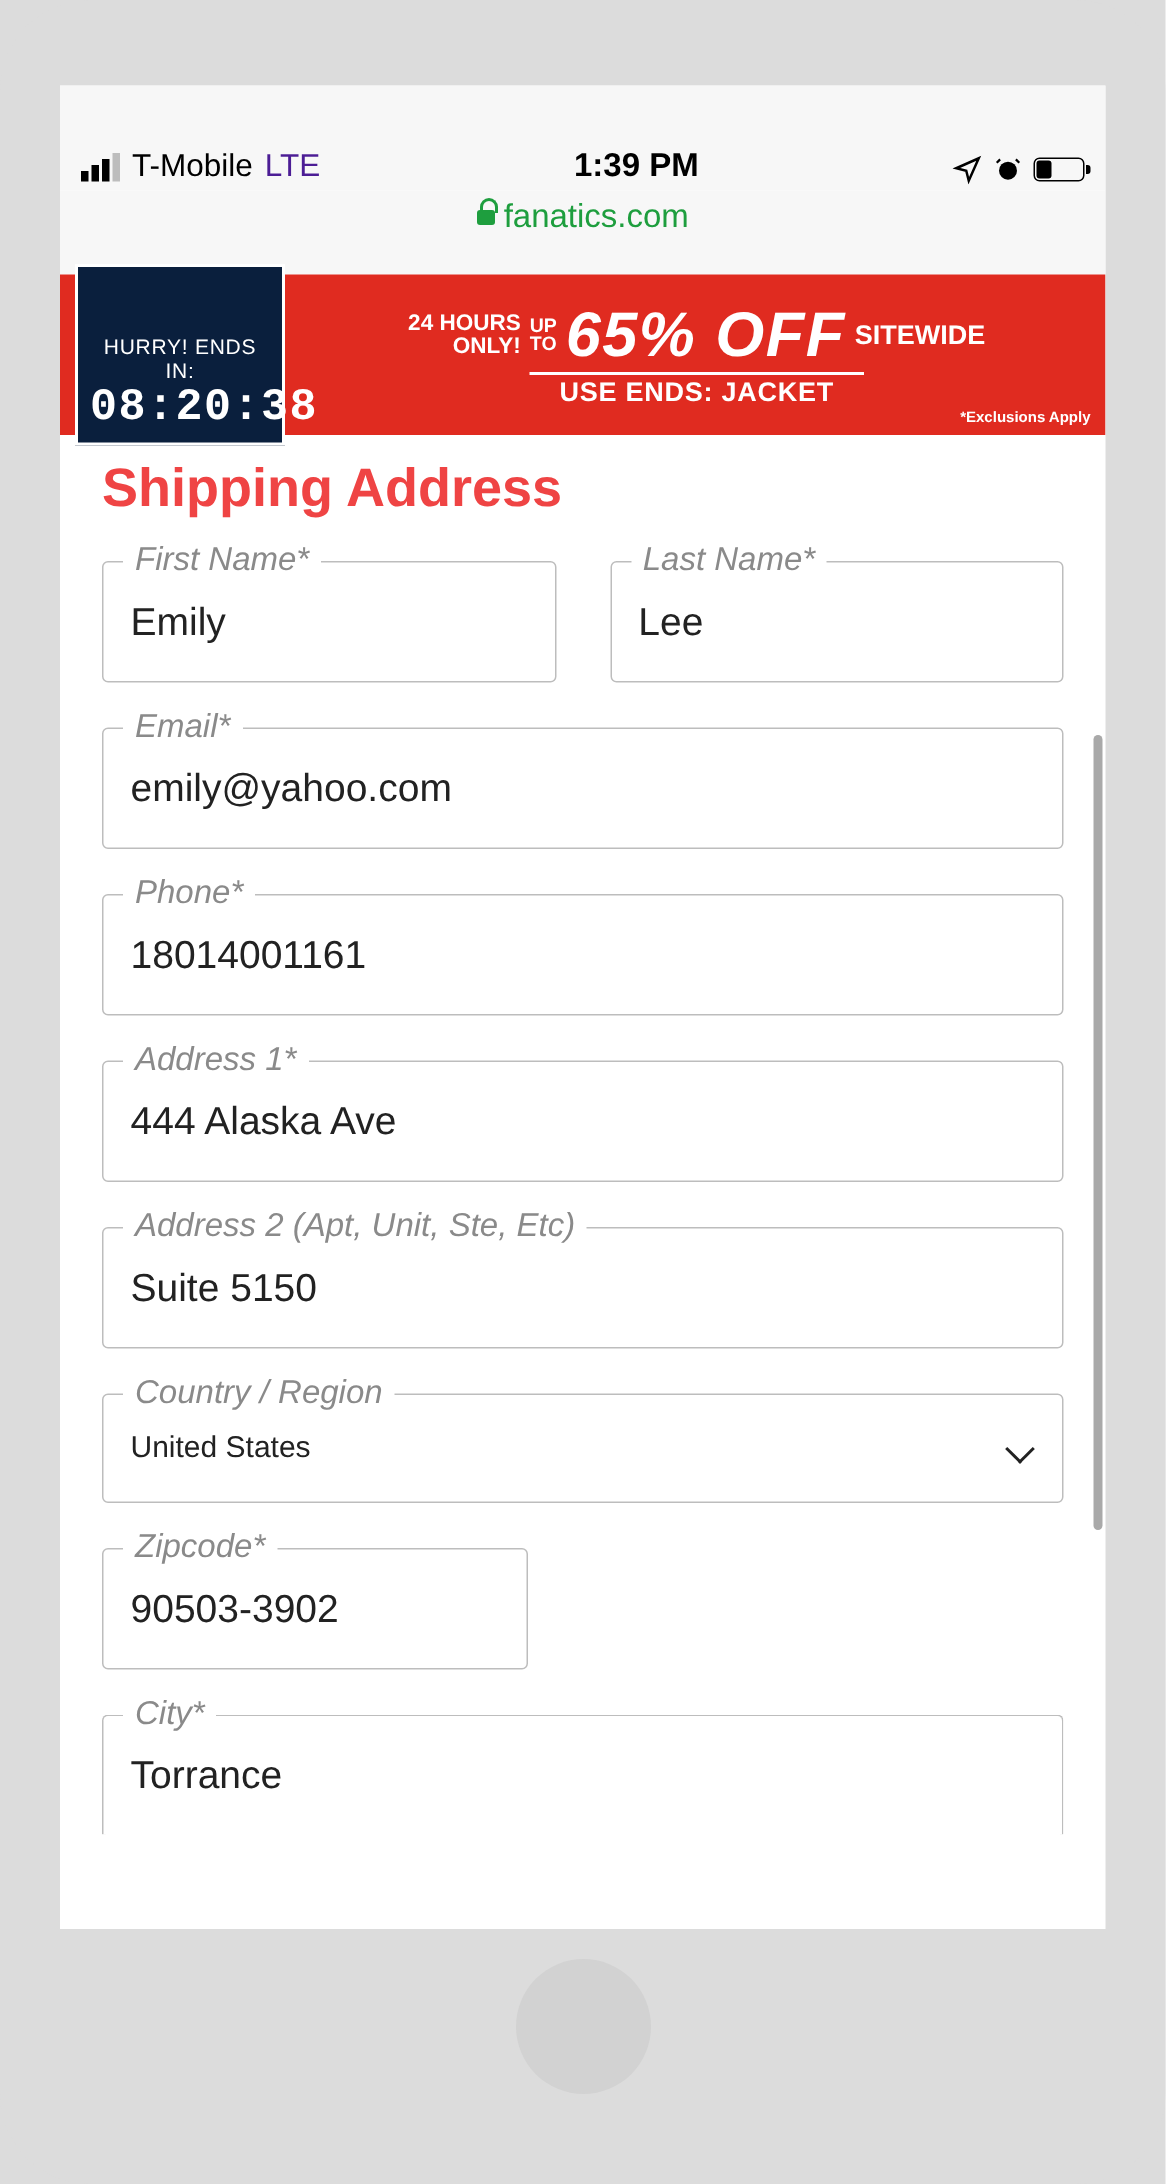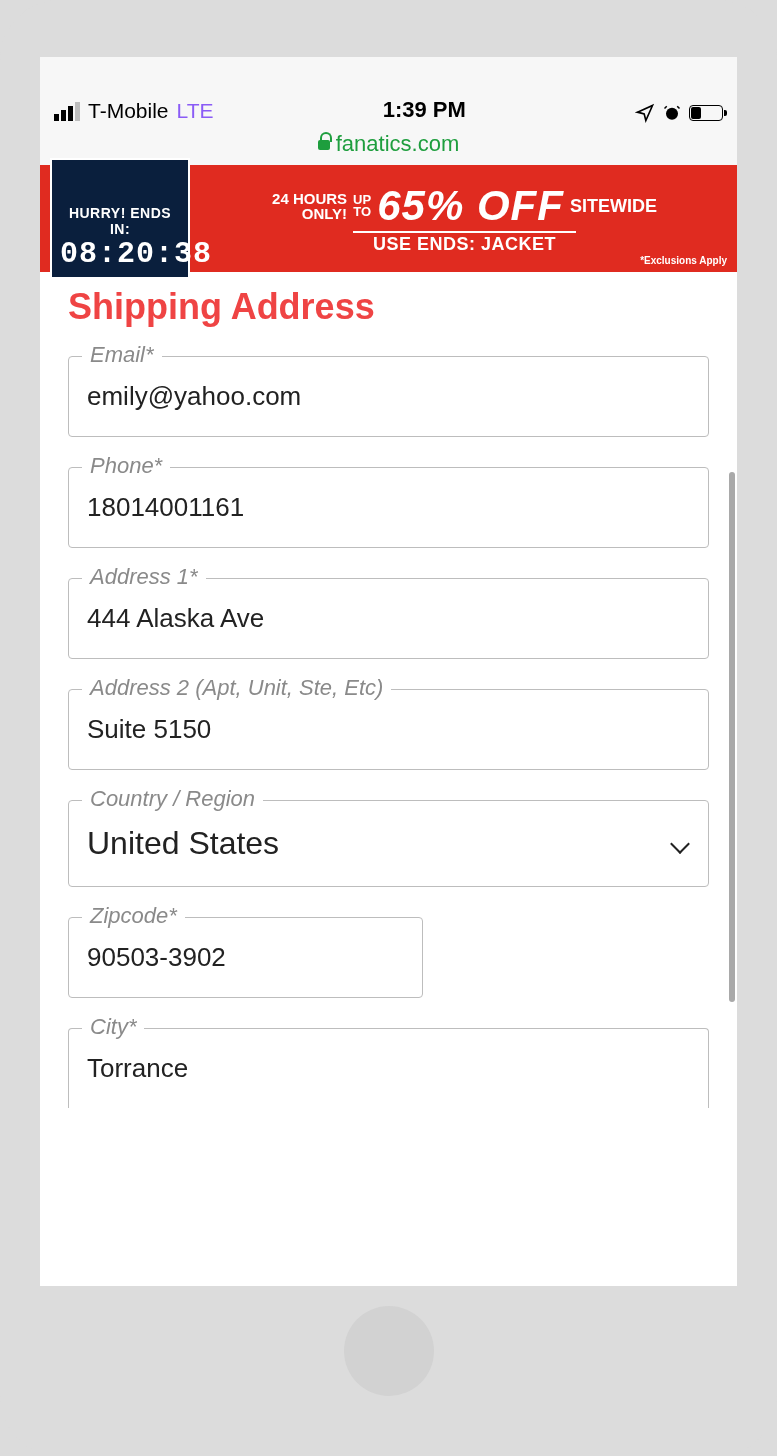--- a/index.html
+++ b/index.html
@@ -57,21 +57,21 @@
     width: 34px; height: 16px; border: 1.5px solid #000; border-radius: 4px; position: relative;
   }
   .battery::after {
     content:""; position:absolute; right:-5px; top:4px; width:3px; height:6px; background:#000; border-radius: 0 2px 2px 0;
   }
   .battery .fill { position:absolute; left:1px; top:1px; bottom:1px; width:10px; background:#000; border-radius:2px;}
   .url-bar {
     background:#f7f7f7;
     text-align:center;
     font-size:22px;
-    padding: 4px 0 8px;
+    padding: 4px 0 26px;
     color:#1e9e3e;
     display:flex;
     align-items:center;
     justify-content:center;
     gap:6px;
   }
   .lock {
     width:12px;height:14px;display:inline-block;position:relative;
   }
   .lock::before{
@@ -91,42 +91,42 @@
     gap:12px;
     position:relative;
   }
   .timer-box {
     background:#0a1f3d;
     border:2px solid #fff;
     padding:4px 8px 6px;
     text-align:center;
     width:140px;
   }
-  .timer-box .hurry { font-size:14px; letter-spacing:0.5px; font-weight:700;margin-top:41px;}
+  .timer-box .hurry { font-size:14px; letter-spacing:0.5px; font-weight:400;margin-top:41px;}
   .timer-box .time { font-size:30px; font-family: "Courier New", monospace; letter-spacing:1px; font-weight:600;}
   .promo-mid { flex:1; text-align:center; line-height:1;}
   .promo-top-row { display:flex; align-items:center; justify-content:center; gap:6px;}
   .hours24 { font-size:15px; font-weight:700; text-align:right; line-height:1;}
   .upto { font-size:13px; font-weight:700; line-height:0.9; text-align:center;}
   .pct { font-size:42px; font-weight:900; font-style:italic; letter-spacing:1px;}
   .sitewide { font-size:18px; font-weight:800;}
   .usecode { font-size:18px; font-weight:800; border-top:2px solid #fff; display:inline-block; padding-top:2px; margin-top:4px; letter-spacing:0.5px; padding-left:20px; padding-right:20px;}
   .excl { position:absolute; right:10px; bottom:6px; font-size:10px; font-weight:600;}
   
   .content {
     padding: 14px 28px 0 28px;
     position:relative;
     height: calc(100% - 70px - 40px - 107px);
     overflow:hidden;
   }
   .page-title { font-size:36px; font-weight:700; color:#ef4444; margin-bottom:28px;}
   .row { display:flex; gap:36px; }
   .field { position:relative; margin-bottom:30px; flex:1;}
   .field.half { flex:1; }
-  .field.zip { width: 355px; flex:none;}
+  .field.zip { width: 284px; flex:none;}
   .field label {
     position:absolute;
     top:-14px;
     left:14px;
     background:#fff;
     padding:0 8px;
     font-size:22px;
     color:#8a8a8a;
     font-style:italic;
     font-weight:400;
@@ -135,21 +135,21 @@
     width:100%;
     border:1.5px solid #bdbdbd;
     border-radius:4px;
     font-size:26px;
     padding: 24px 18px;
     color:#222;
     background:#fff;
     font-family: inherit;
   }
   .select { display:flex; align-items:center; justify-content:space-between; padding: 20px 22px 20px 22px;}
-  .select .value { font-size:32px; color:#222; }
+  .select .value { font-size:20px; color:#222; }
   .chevron {
     width:20px;height:20px;position:relative;
   }
   .chevron::before{
     content:"";position:absolute;left:3px;top:3px;width:12px;height:12px;border-right:2.5px solid #222;border-bottom:2.5px solid #222;transform:rotate(45deg);
   }
   .scroll-indicator {
     position:absolute;
     right:2px;
     top:200px;
@@ -178,21 +178,21 @@
 
     <div class="status-bar">
       <div class="status-left">
         <span class="signal">
           <span></span>
             <span></span>
             <span></span>
             <span></span>
         </span>
         <span>T-Mobile</span>
-        <span style="color:#8b5cf6;">LTE</span>
+        <span style="color:#4c1d95;">LTE</span>
       </div>
       <div class="status-center">1:39 PM</div>
       <div class="status-right">
         <span class="nav-icon">
           <svg width="20" height="20" viewBox="0 0 24 24" fill="none" stroke="#000" stroke-width="2">
               <path d="M3 11l18-8-8 18-2-8-8-2z"></path>
             </svg>
         </span>
         <span class="nav-icon">
           <svg width="18" height="18" viewBox="0 0 24 24" fill="#000">
@@ -230,20 +230,30 @@
           <div class="sitewide">SITEWIDE</div>
         </div>
         <div><span class="usecode">USE ENDS: JACKET</span></div>
       </div>
       <div class="excl">*Exclusions Apply</div>
     </div>
 
     <div class="content">
       <h1 class="page-title">Shipping Address</h1>
 
+      <div class="row">
+        <div class="field half">
+          <label>First Name*</label>
+          <input type="text" value="Emily" style="">
+        </div>
+        <div class="field half">
+          <label>Last Name*</label>
+          <input type="text" value="Lee" style="">
+        </div>
+      </div>
 
       <div class="field">
         <label>Email*</label>
         <input type="text" value="emily@yahoo.com" style="">
       </div>
 
       <div class="field">
         <label>Phone*</label>
         <input type="text" value="18014001161" style="">
       </div>

